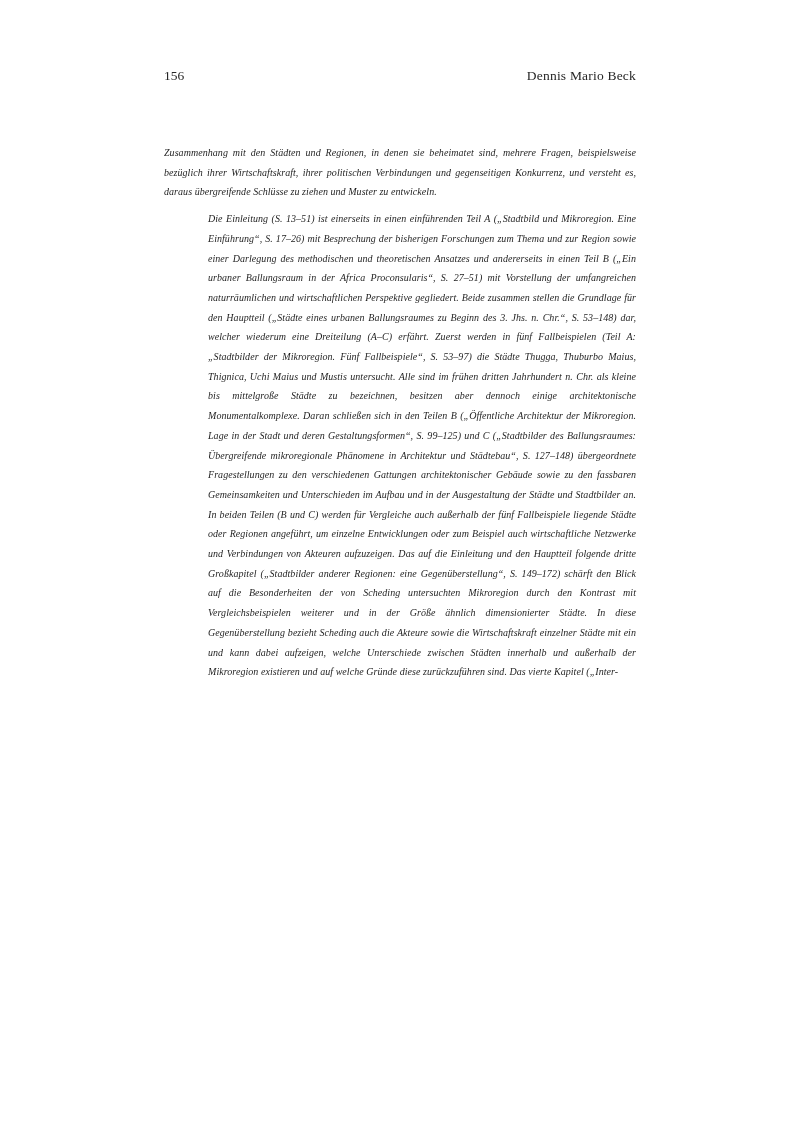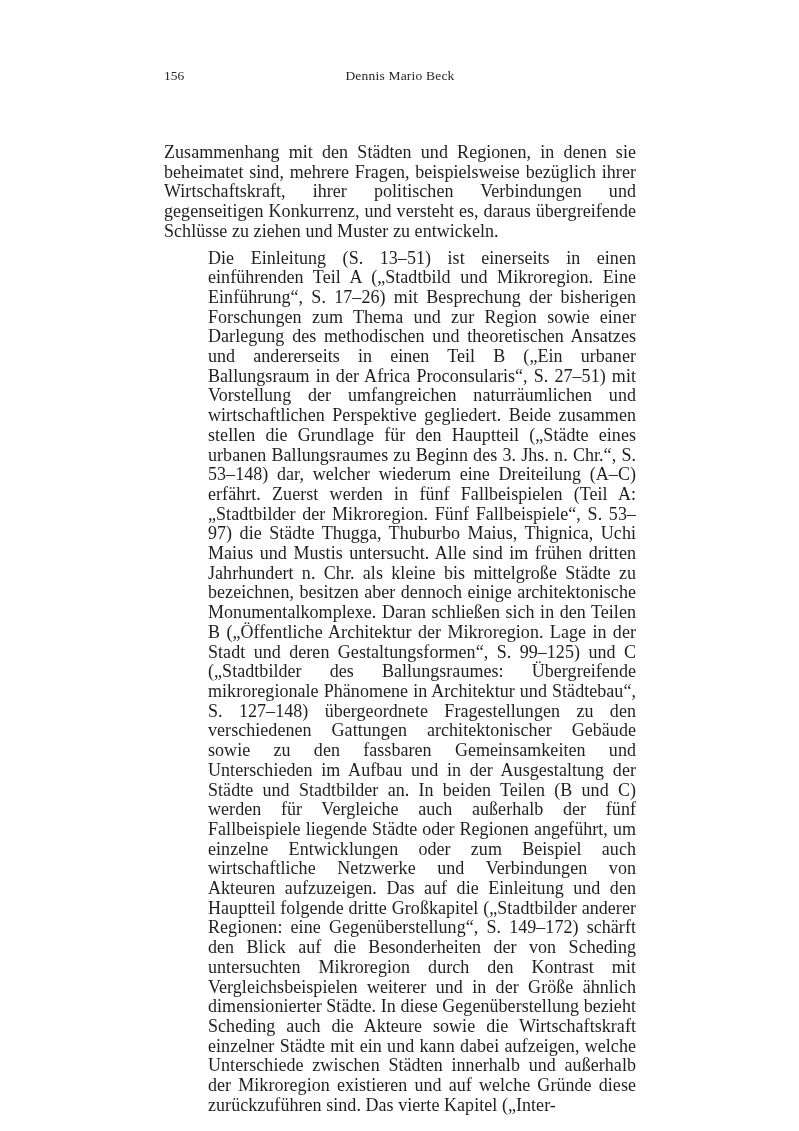--- a/index.html
+++ b/index.html
@@ -25,32 +25,33 @@
     line-height: 16px;
     color: #262626;
   }
   .page-number {
     position: absolute;
     left: 0;
     top: 0;
   }
   .running-head {
     display: block;
-    text-align: center;
+    text-align: right;
     letter-spacing: 0.2px;
   }
   .text-block {
     position: absolute;
     top: 143px;
     left: 164px;
     width: 472px;
-    font-size: 18px;
+    font-size: 10px;
     line-height: 19.7px;
     text-align: justify;
     letter-spacing: 0.05px;
+    font-style: italic;
   }
   .para {
     margin: 0;
     padding: 0;
   }
   .para + .para {
     margin-top: 7px;
     margin-left: 44px;
   }
 </style>

